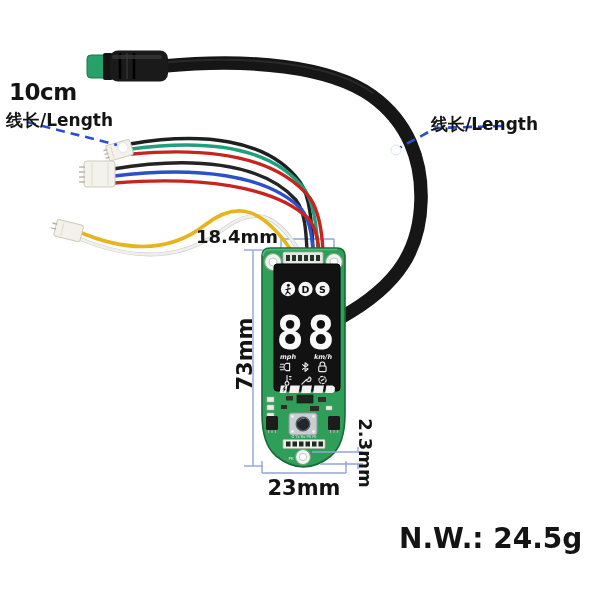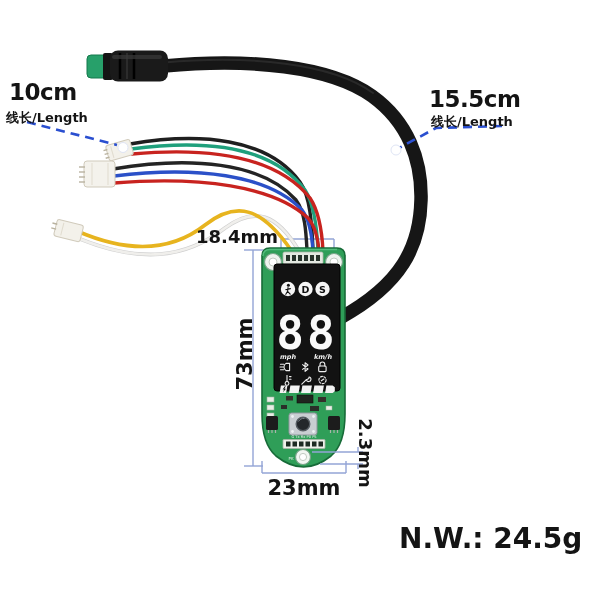--- a/index.html
+++ b/index.html
@@ -1,21 +1,21 @@
 <!DOCTYPE html>
 <html><head>
 <meta charset="utf-8">
 <style>
   html,body{margin:0;padding:0;background:#ffffff;}
   #stage{position:relative;width:600px;height:600px;background:#ffffff;overflow:hidden;
          font-family:"DejaVu Sans","Liberation Sans",sans-serif;color:#111;}
   #scene{position:absolute;left:0;top:0;}
   .lbl{position:absolute;font-weight:bold;color:#141414;white-space:nowrap;text-align:right;}
   .lbl-big{font-size:23px;letter-spacing:-0.5px;}
-  .lbl-cap{font-size:13px;letter-spacing:0;}
+  .lbl-cap{font-size:17px;letter-spacing:0;}
   .lbl-dim{font-size:18px;}
   .lbl-dim-lg{font-size:21px;}
   .rot-ccw{transform:rotate(-90deg);}
   .rot-cw{transform:rotate(90deg);}
   .rot-box{position:absolute;width:110px;height:26px;line-height:26px;text-align:center;}
   .weight{font-size:28px;letter-spacing:0;}
 </style>
 </head>
 <body>
 
@@ -246,21 +246,20 @@
     <g>
       <polyline points="502,126 436,128 399,148" fill="none" stroke="#2a4fd0" stroke-width="2.6" stroke-dasharray="9 6"></polyline>
       <circle cx="396" cy="150" r="5" fill="#ffffff" stroke="#dfe5f5" stroke-width="1"></circle>
     </g>
   </g>
 </svg>
 
   <div class="lbl lbl-big" style="left:9px;top:79px;">10cm</div>
   <div class="lbl lbl-cap" style="left:6px;top:109px;">线长/Length</div>
 
-  <div class="lbl lbl-big" style="left:429px;top:86px;">15.5cm</div>
   <div class="lbl lbl-cap" style="left:431px;top:113px;">线长/Length</div>
 
   <div class="lbl lbl-dim" style="left:196px;top:226px;width:80px;text-align:left;">18.4mm</div>
 
   <div class="lbl lbl-dim-lg rot-box rot-ccw" style="left:190px;top:341px;">73mm</div>
 
   <div class="lbl lbl-dim rot-box rot-cw" style="left:310px;top:440px;">2.3mm</div>
 
   <div class="lbl lbl-dim-lg" style="left:262px;top:476px;width:84px;text-align:center;">23mm</div>
 

